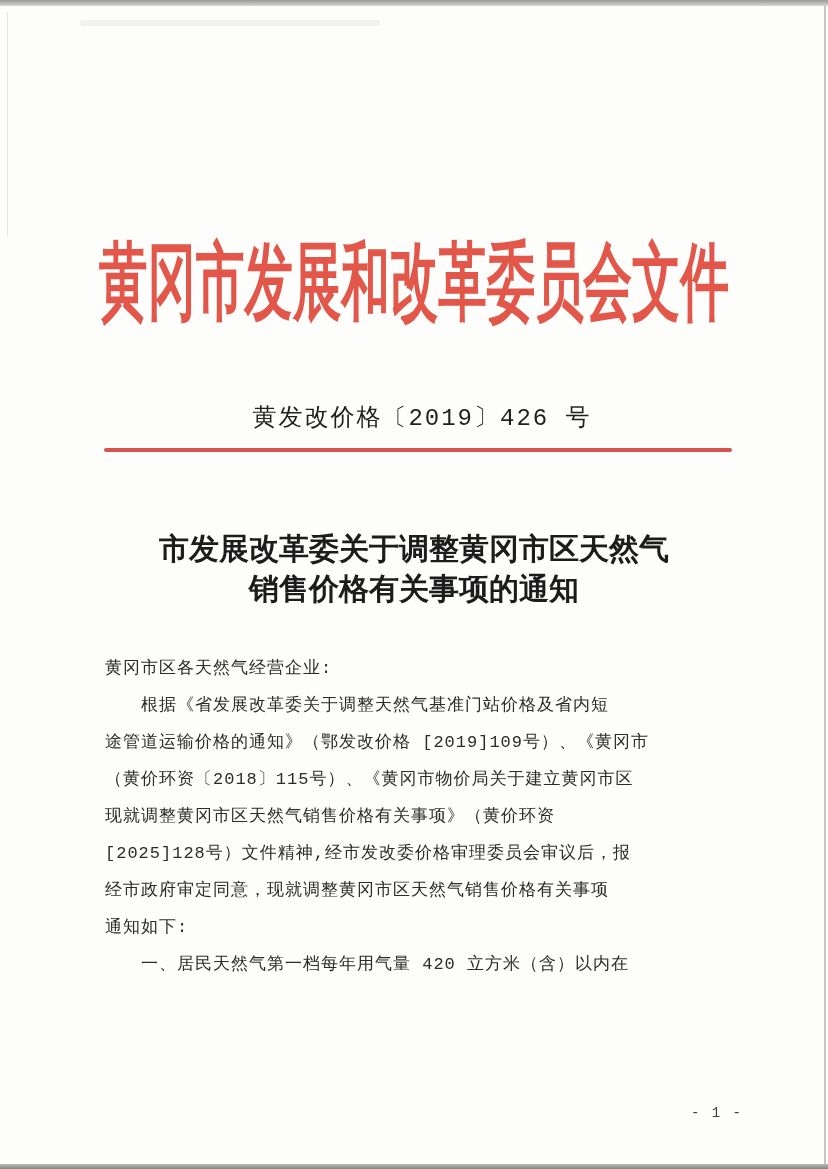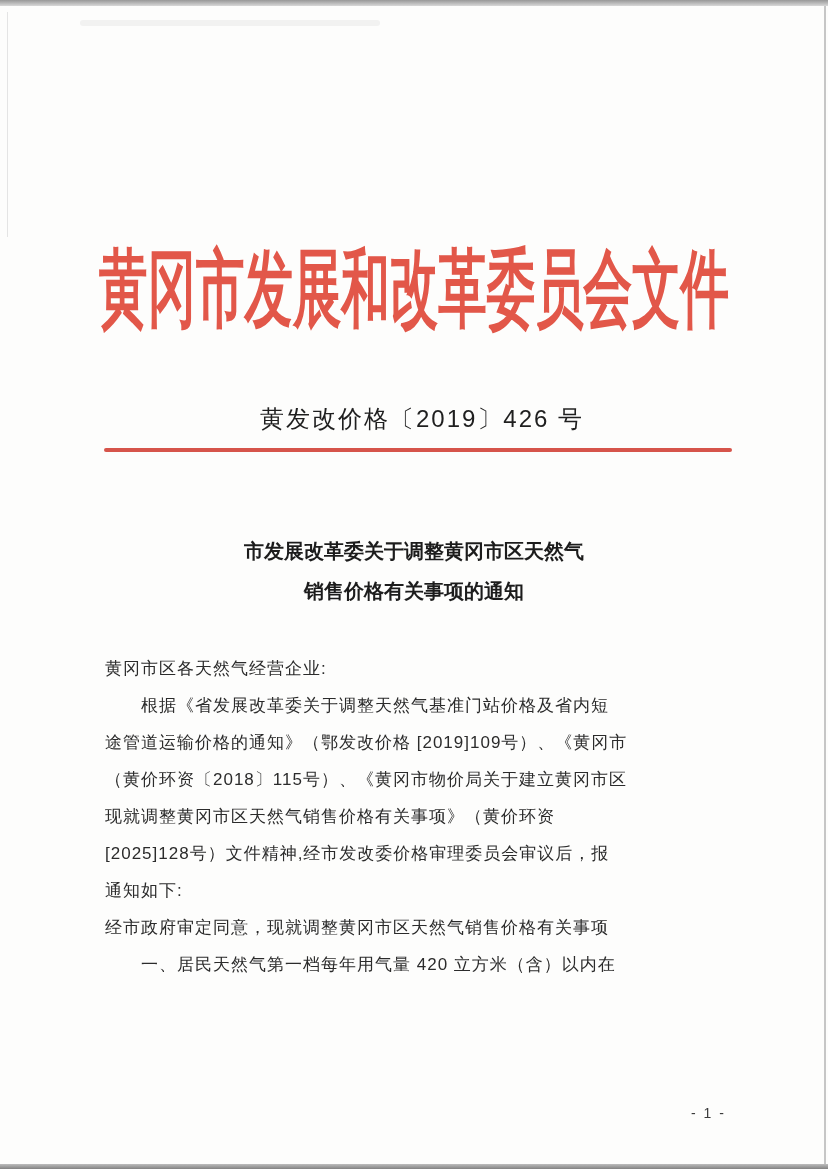--- a/index.html
+++ b/index.html
@@ -7,21 +7,21 @@
     padding: 0;
     background: #e9e9e9;
   }
   .page {
     position: relative;
     width: 828px;
     height: 1169px;
     margin: 0 auto;
     background: #fdfdfc;
     overflow: hidden;
-    font-family: Liberation Sans, sans-serif;
+    font-family: Liberation Mono, monospace;
     color: #2a2a2a;
   }
   
   .scan-edge-top {
     position: absolute; top: 0; left: 0; width: 100%; height: 6px;
     background: linear-gradient(to bottom, #989898, #d8d8d8);
   }
   .scan-edge-bottom {
     position: absolute; bottom: 0; left: 0; width: 100%; height: 5px;
     background: linear-gradient(to top, #828282, #bdbdbd);
@@ -74,21 +74,21 @@
     background: var(--rule_red, #d6544b);
     border-radius: 2px;
   }
   
   .doc-title {
     position: absolute;
     top: 531px;
     left: 0;
     width: 100%;
     text-align: center;
-    font-size: 20px;
+    font-size: 30px;
     font-weight: bold;
     line-height: 40px;
     color: #1c1c1c;
   }
   
   .doc-body {
     position: absolute;
     top: 650px;
     left: 105px;
     width: 650px;
@@ -134,20 +134,20 @@
     <div>销售价格有关事项的通知</div>
   </div>
 
   <div class="doc-body">
     <div class="body-line">黄冈市区各天然气经营企业:</div>
     <div class="body-line">　　根据《省发展改革委关于调整天然气基准门站价格及省内短</div>
     <div class="body-line">途管道运输价格的通知》（鄂发改价格 [2019]109号）、《黄冈市</div>
     <div class="body-line">（黄价环资〔2018〕115号）、《黄冈市物价局关于建立黄冈市区</div>
     <div class="body-line">现就调整黄冈市区天然气销售价格有关事项》（黄价环资</div>
     <div class="body-line">[2025]128号）文件精神,经市发改委价格审理委员会审议后，报</div>
+    <div class="body-line">经市政府审定同意，现就调整黄冈市区天然气销售价格有关事项</div>
     <div class="body-line">通知如下:</div>
-    <div class="body-line">经市政府审定同意，现就调整黄冈市区天然气销售价格有关事项</div>
     <div class="body-line">　　一、居民天然气第一档每年用气量 420 立方米（含）以内在</div>
   </div>
 
   <div class="page-number">- 1 -</div>
 
 </div>
 
 </body></html>

